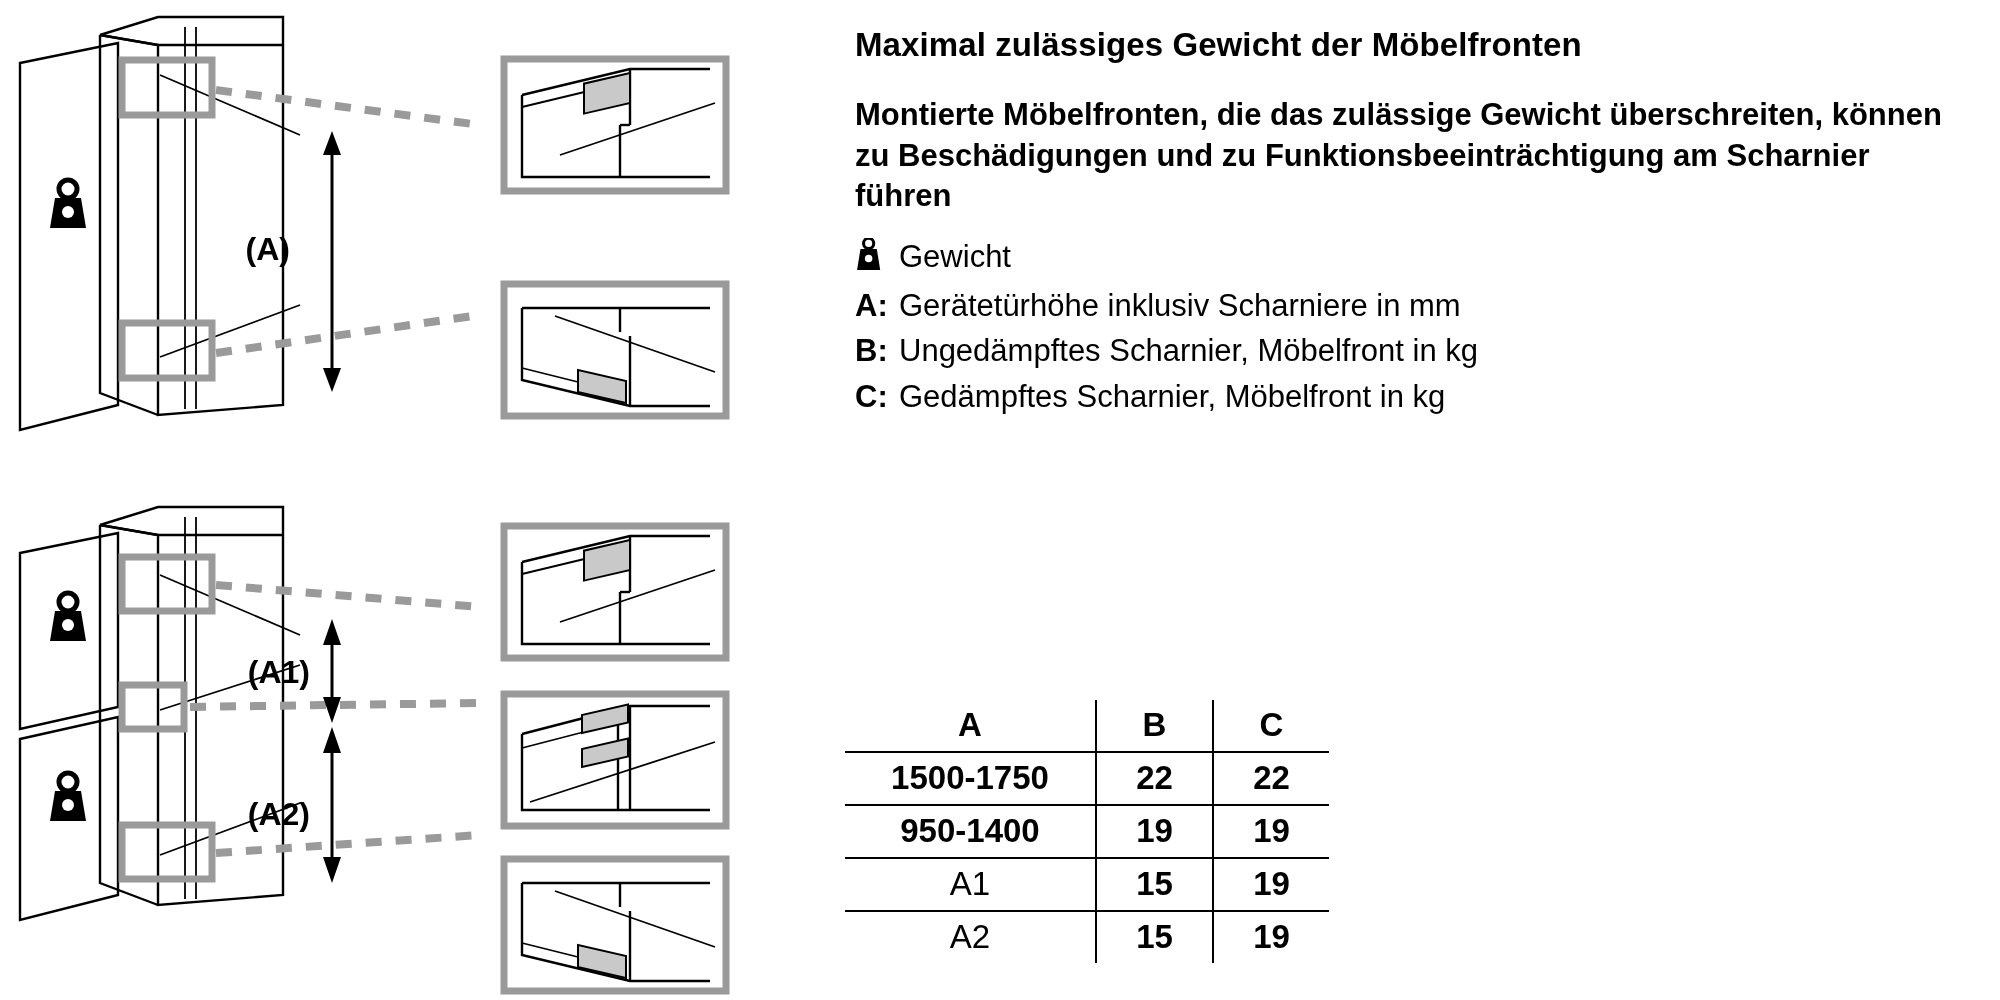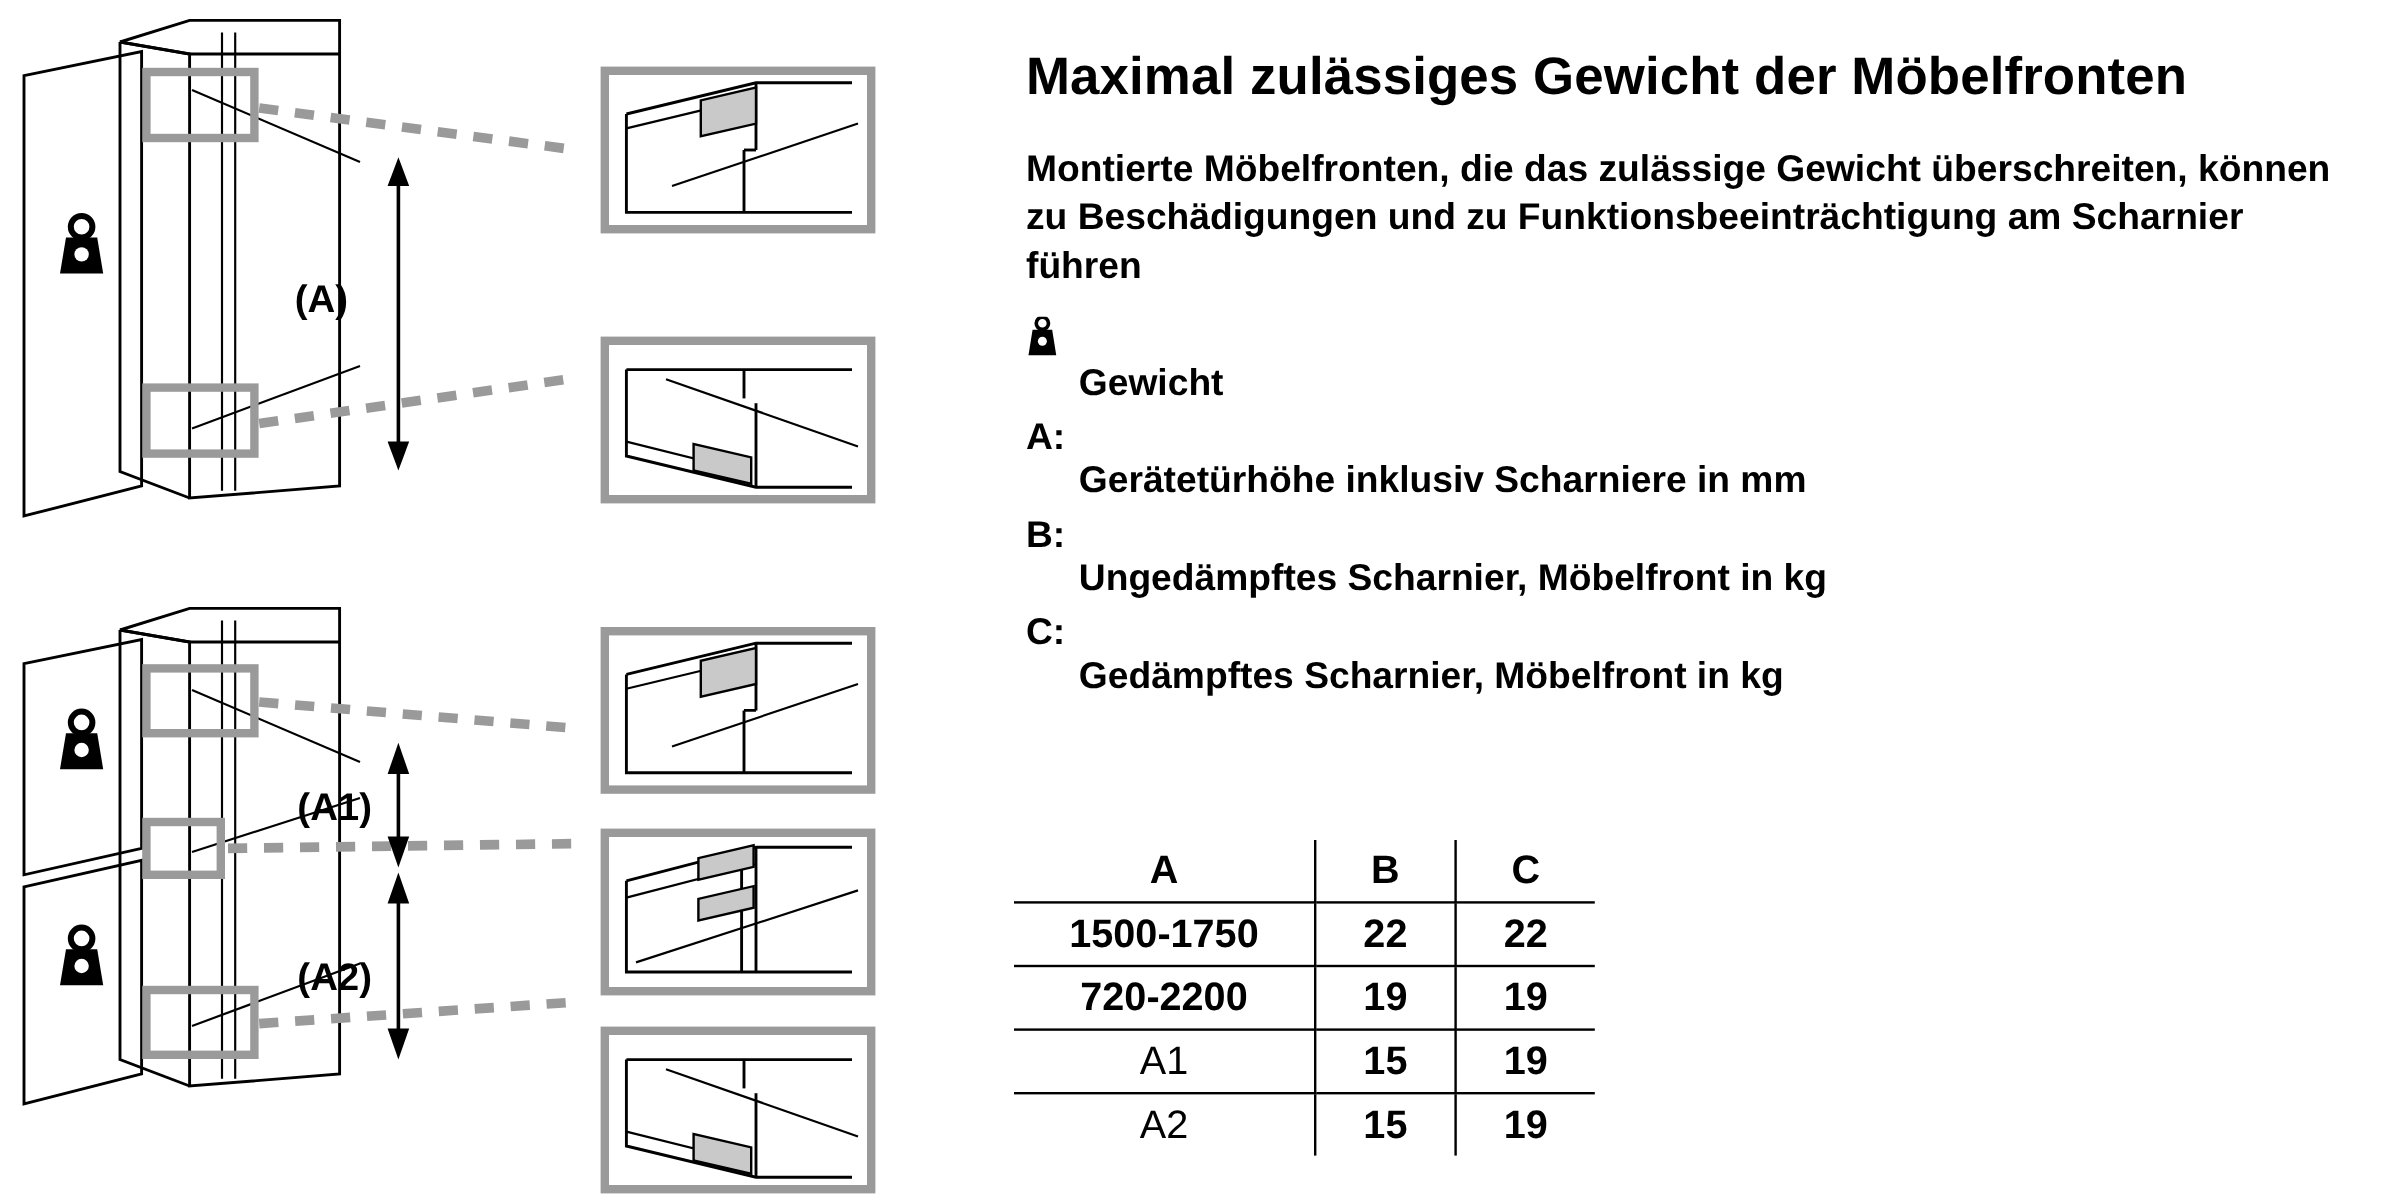--- a/index.html
+++ b/index.html
@@ -22,25 +22,25 @@
   }
 
   
   .text-col {
     position: absolute;
     left: 855px;
     top: 20px;
     width: 1110px;
   }
   .doc-title {
-    font-size: 44px;
+    font-size: 33px;
     font-weight: bold;
     letter-spacing: 0.1px;
     line-height: 1.25;
-    margin: 16px 0 30px 0;
+    margin: 4px 0 30px 0;
   }
   .doc-para {
     font-size: 31px;
     line-height: 1.30;
     margin: 0 0 20px 0;
     font-weight: 700;
   }
   .legend {
     margin: 0;
     padding: 0;
@@ -56,22 +56,21 @@
     font-weight: bold;
     min-width: 44px;
     flex: 0 0 auto;
   }
   .legend-key.icon-key {
     min-width: 44px;
     position: relative;
     top: 2px;
   }
   .legend-val {
-    font-weight: 700;
-    margin-top: 36px;
+    font-weight: 400;
   }
 
   
   .wicon {
     display: inline-block;
   }
 
   
   .weight-table {
     position: absolute;
@@ -306,21 +305,21 @@
         <th class="c2">C</th>
       </tr>
     </thead>
     <tbody>
       <tr>
         <td class="c0">1500-1750</td>
         <td class="c1">22</td>
         <td class="c2">22</td>
       </tr>
       <tr>
-        <td class="c0">720-2200</td>
+        <td class="c0">950-1400</td>
         <td class="c1">19</td>
         <td class="c2">19</td>
       </tr>
       <tr>
         <td class="c0 bold">A1</td>
         <td class="c1">15</td>
         <td class="c2">19</td>
       </tr>
       <tr>
         <td class="c0 bold">A2</td>

